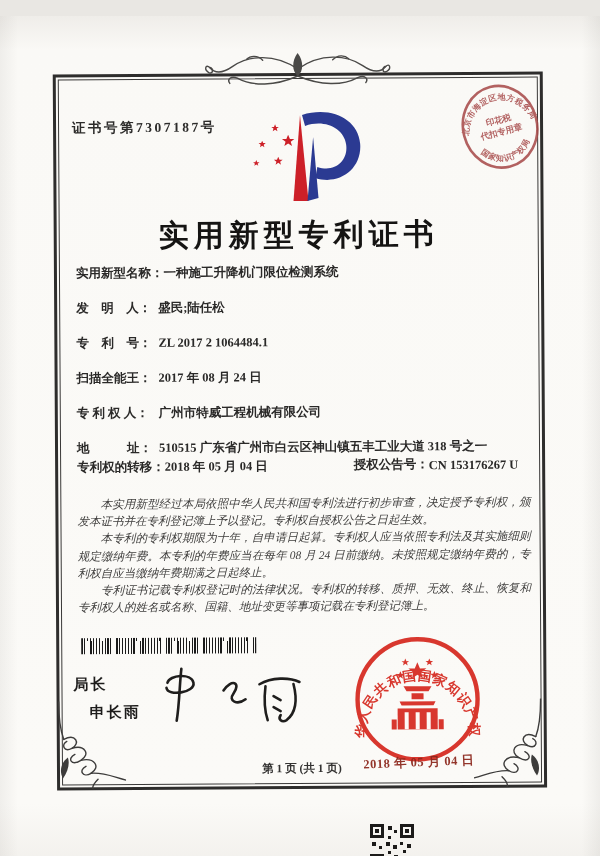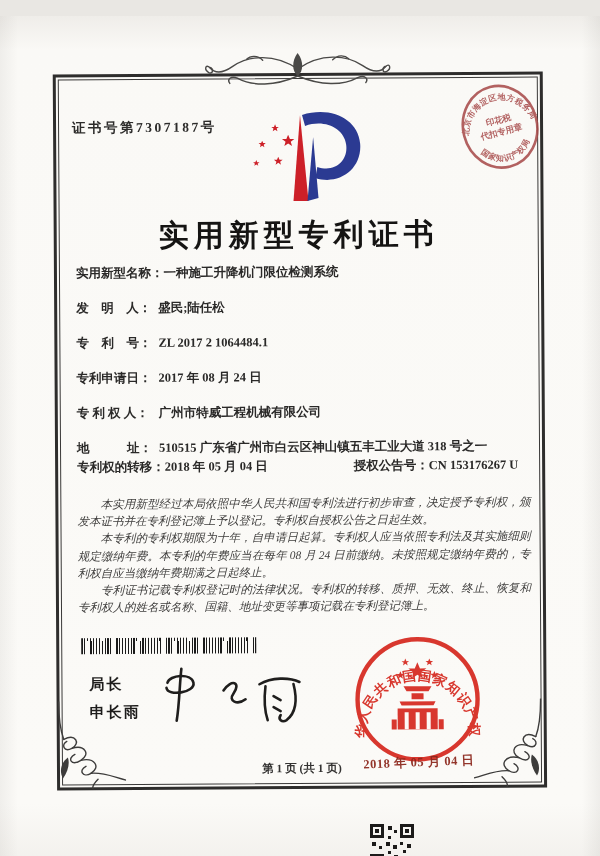--- a/index.html
+++ b/index.html
@@ -15,29 +15,29 @@
   .abs{position:absolute;}
   .cert-no{left:74px;top:102px;font-size:13.5px;font-weight:600;letter-spacing:2.5px;color:#2d2c2b;}
   .title{left:0;right:0;top:199px;text-align:center;font-size:30px;font-weight:700;
     letter-spacing:5px;color:#151413;}
   .fields{left:77px;top:247px;width:455px;font-size:12.5px;font-weight:600;color:#2a2928;}
   .frow{display:flex;line-height:18px;margin-bottom:17px;}
   .frow.addr{margin-bottom:1px;}
   .flabel{flex:0 0 82px;white-space:nowrap;}
   .fvalue{flex:1;}
   .grow{display:flex;line-height:18px;}
-  .glabel2{margin-left:86px;white-space:nowrap;}
+  .glabel2{margin-left:86px;white-space:nowrap;font-family:Liberation Mono, monospace;}
   .paras{left:77px;top:479px;width:453px;font-size:11.5px;line-height:17.2px;
     color:#3f3e3d;text-align:justify;font-style:italic;font-weight:500;}
   .paras p{margin:0;text-indent:2em;}
   .barcode{left:80px;top:621px;width:175px;height:16px;
     background:repeating-linear-gradient(90deg,#1a1a1a 0 1.6px,rgba(0,0,0,0) 1.6px 3.1px,#1a1a1a 3.1px 3.9px,rgba(0,0,0,0) 3.9px 6.3px,#1a1a1a 6.3px 7.1px,rgba(0,0,0,0) 7.1px 8.7px);}
   .director{font-family:"Liberation Sans","DejaVu Sans",sans-serif;font-weight:700;
     font-size:15px;color:#1d1c1b;letter-spacing:2px;}
-  .dir1{left:88px;top:658px;}
+  .dir1{left:72px;top:658px;}
   .dir2{left:88px;top:686px;font-family:Liberation Mono, monospace;}
   .seal-date{left:350px;top:739px;width:134px;text-align:center;font-size:12.5px;
     font-weight:700;color:#8c271c;letter-spacing:.5px;transform:rotate(-2deg);opacity:.93;}
   .page-info{left:0;right:0;top:745px;text-align:center;font-size:11.5px;color:#343332;font-weight:600;}
   .scan-text{left:420px;top:818px;font-family:"Liberation Sans","DejaVu Sans",sans-serif;
     font-size:15px;font-weight:700;color:#2e2d2c;letter-spacing:1px;}
   svg{display:block;}
 </style>
 </head>
 <body>
@@ -133,21 +133,21 @@
       </div>
       <div class="frow">
         <span class="flabel">发　明　人：</span>
         <span class="fvalue">盛民;陆任松</span>
       </div>
       <div class="frow">
         <span class="flabel">专　利　号：</span>
         <span class="fvalue">ZL 2017 2 1064484.1</span>
       </div>
       <div class="frow">
-        <span class="flabel">专利申请日：</span>
+        <span class="flabel">扫描全能王：</span>
         <span class="fvalue">2017 年 08 月 24 日</span>
       </div>
       <div class="frow">
         <span class="flabel">专 利 权 人：</span>
         <span class="fvalue">广州市特威工程机械有限公司</span>
       </div>
       <div class="frow addr">
         <span class="flabel">地　　　址：</span>
         <span class="fvalue">510515 广东省广州市白云区神山镇五丰工业大道 318 号之一</span>
       </div>

